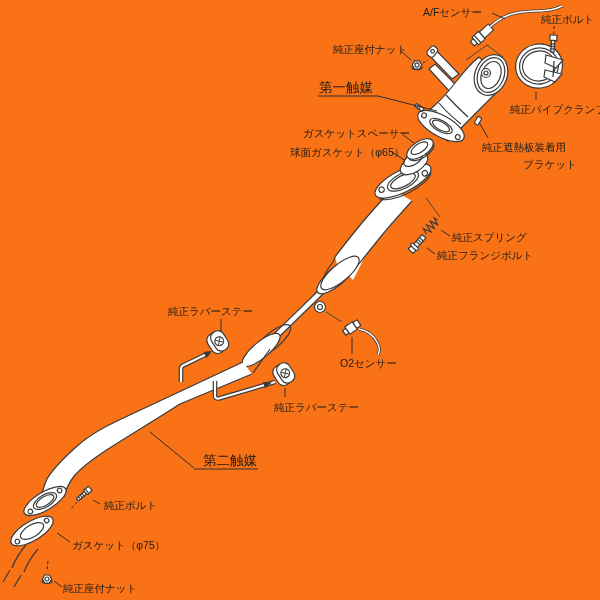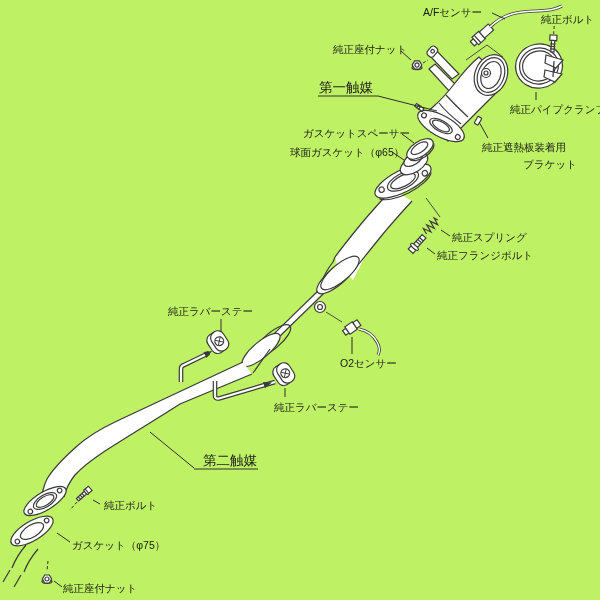--- a/index.html
+++ b/index.html
@@ -1,16 +1,16 @@
 <!DOCTYPE html>
 <html><head>
 <meta charset="utf-8">
 <style>
   html,body{margin:0;padding:0;background:#ffffff;}
-  .canvas{position:relative;width:600px;height:600px;background:#bef264;overflow:hidden;
+  .canvas{position:relative;width:600px;height:600px;background:#f97316;overflow:hidden;
           font-family:"Liberation Sans","DejaVu Sans",sans-serif;}
   svg{display:block}
   text{fill:#1a1a1a;font-family:"Liberation Sans","DejaVu Sans",sans-serif;font-size:10.5px;}
   text.big{font-size:13.5px;}
   .ln{stroke:#3a3a3a;stroke-width:1.2;fill:none;}
   .lnw{stroke:#3a3a3a;stroke-width:1.2;fill:#ffffff;}
   .thin{stroke:#3a3a3a;stroke-width:0.9;fill:none;}
   .lead{stroke:#2e2e2e;stroke-width:1;fill:none;}
   .dash{stroke:#2e2e2e;stroke-width:1;fill:none;stroke-dasharray:3,2.2;}
   .fillc{fill:#3a3a3a;stroke:none;}

